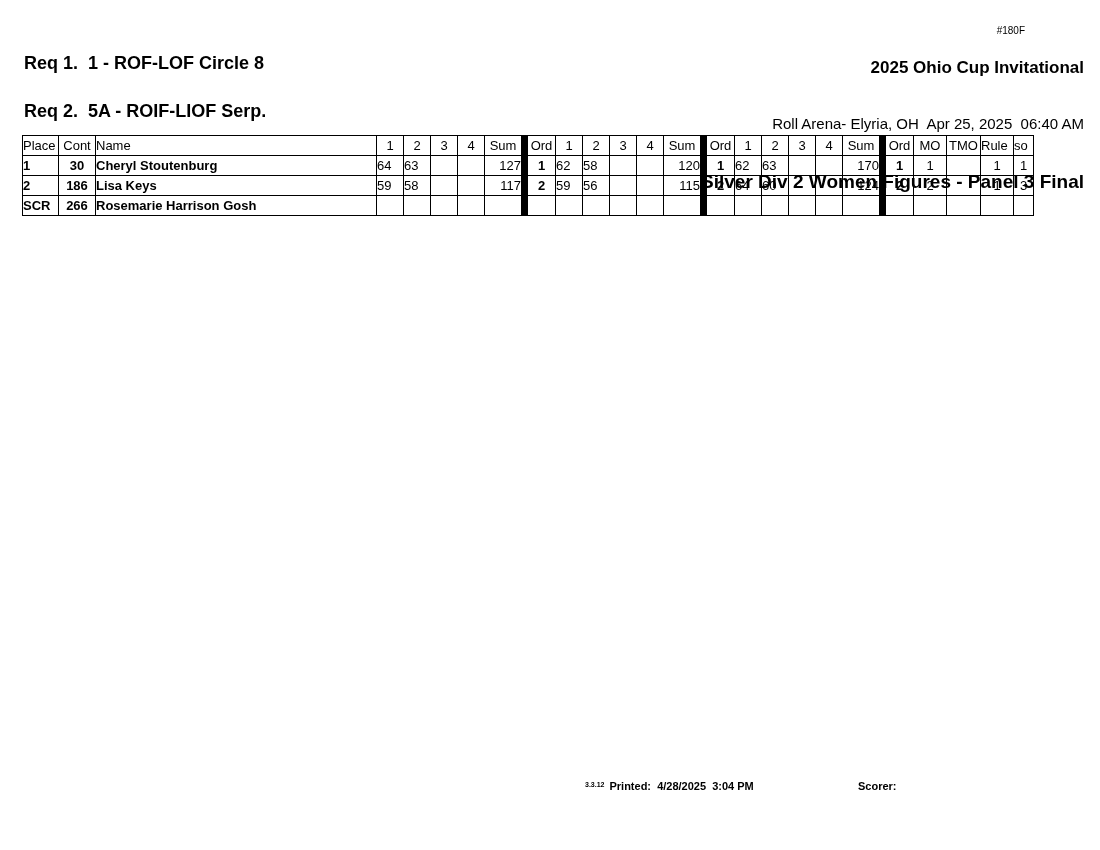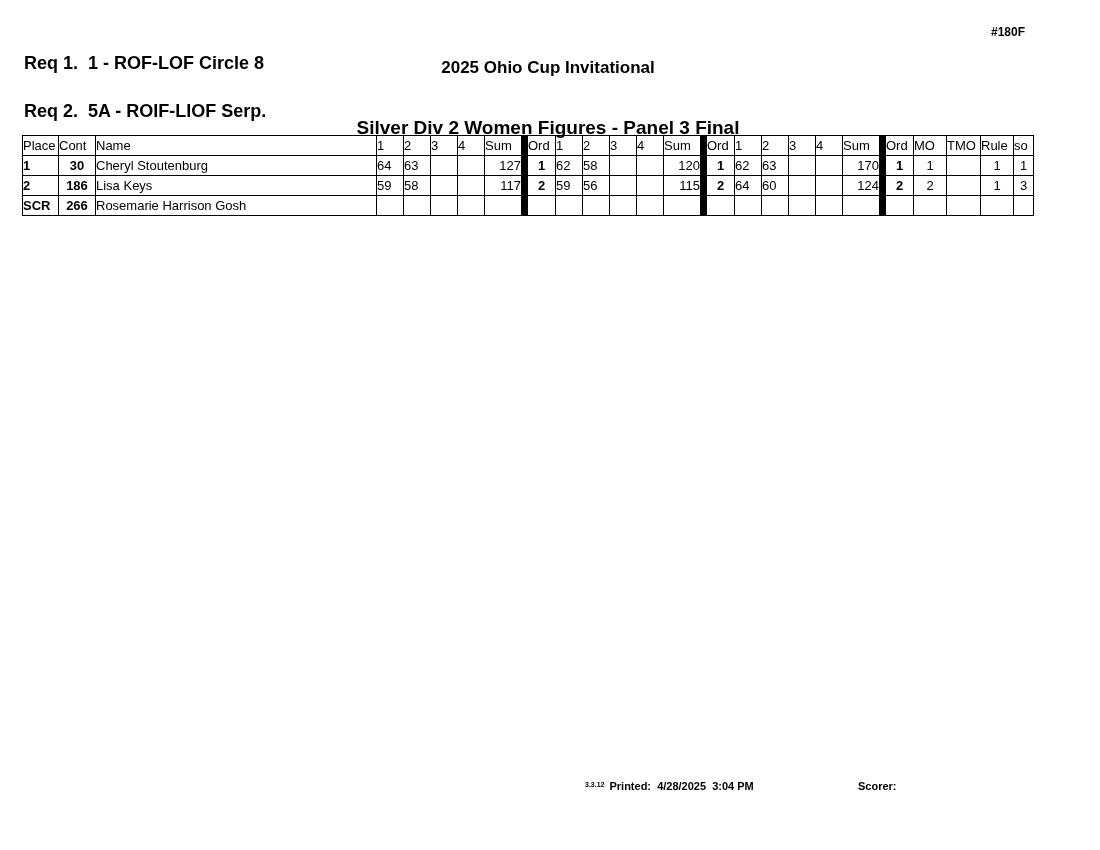--- a/index.html
+++ b/index.html
@@ -10,51 +10,51 @@
     color: #000;
     overflow: hidden;
   }
   .reqblock {
     position: absolute; left: 24px; top: 23px;
     font-weight: bold; font-size: 18px; line-height: 16px;
     white-space: pre;
   }
   .docnum {
     position: absolute; right: 75px; top: 25px;
-    font-weight: bold; font-size: 12px; margin-left: 12px;
+    font-weight: normal; font-size: 10px; margin-left: 12px;
   }
   .titleblock {
-    position: absolute; left: 0; right: 4px; top: 22px;
-    text-align: center; white-space: pre;
+    position: absolute; left: 0; right: 16px; top: 22px;
+    text-align: right; white-space: pre;
   }
   .t1 { font-size: 17px; font-weight: bold; }
   .t2 { font-size: 15px; margin-top: 1px; }
   .t3 { font-size: 19px; font-weight: bold; margin-top: 3px; }
   .t4 { font-size: 16px; margin-top: 3px; }
 
   table.results {
     position: absolute; left: 22px; top: 135px;
     border-collapse: collapse; table-layout: fixed;
   }
   table.results td {
     border: 1px solid #000;
     font-size: 13px;
     height: 20px;
     overflow: hidden;
     white-space: nowrap;
     padding: 0;
   }
   td.nb { border: none; }
   td.jname { font-size: 12px; text-align: left; padding-left: 3px; height: 19px; white-space: pre; }
-  td.hd { text-align: left; height: 18px; margin-left: 9px; }
+  td.hd { text-align: center; height: 18px; margin-left: 9px; }
   td.hdl { text-align: left; padding-left: 3px; height: 18px; }
   td.sep { background: #000; }
   td.place { font-weight: bold; text-align: left; padding-left: 4px; }
   td.cont  { font-weight: bold; text-align: center; }
-  td.name  { font-weight: normal; text-align: left; padding-left: 4px; }
+  td.name  { font-weight: bold; text-align: left; padding-left: 4px; }
   td.sc  { text-align: left; padding-left: 3px; }
   td.sum { text-align: right; padding-right: 3px; }
   td.ord { text-align: center; font-weight: bold; }
   td.rc  { text-align: center; }
 
   .footer-printed {
     position: absolute; left: 585px; top: 780px;
     font-weight: bold; font-size: 11px; white-space: pre;
   }
   .footer-printed .ver {
@@ -70,20 +70,21 @@
 
 <div class="reqblock">
   <div>Req 1.  1 - ROF-LOF Circle 8</div>
   <div>Req 2.  5A - ROIF-LIOF Serp.</div>
 </div>
 
 <div class="docnum">#180F</div>
 
 <div class="titleblock">
   <div class="t1">2025 Ohio Cup Invitational</div>
+  <div class="t2">Roll Arena- Elyria, OH  Apr 25, 2025  06:40 AM</div>
   <div class="t3">Silver Div 2 Women Figures - Panel 3 Final</div>
 </div>
 
 <table class="results">
   <colgroup>
     <col style="width:36px">
       <col style="width:37px">
       <col style="width:281px">
     <col style="width:27px">
       <col style="width:27px">

